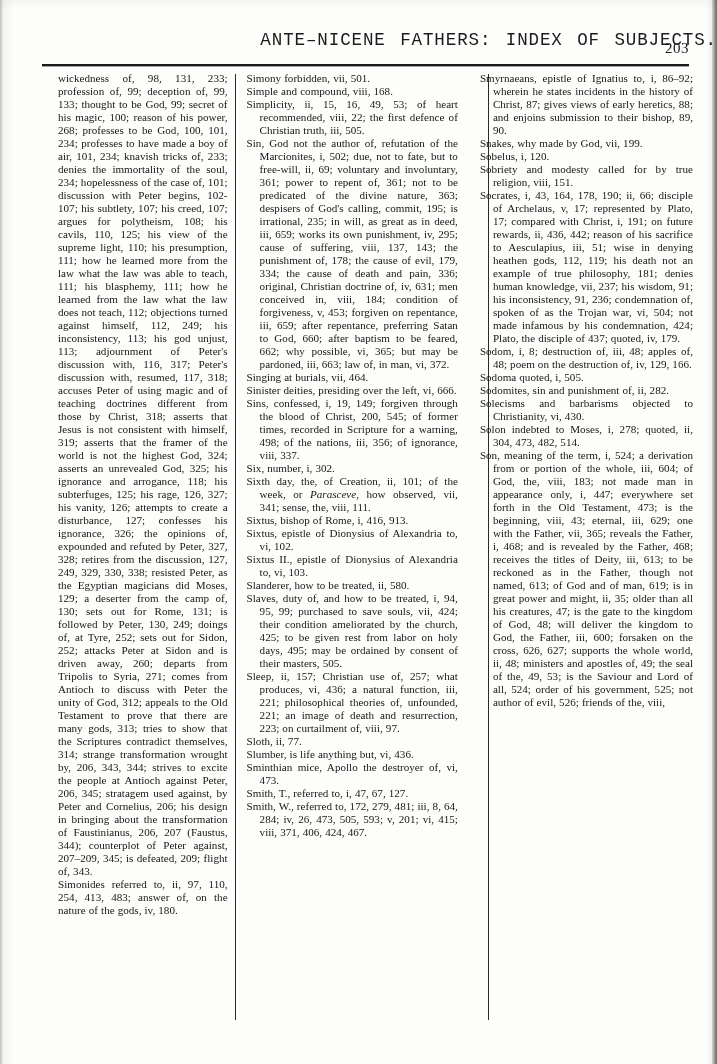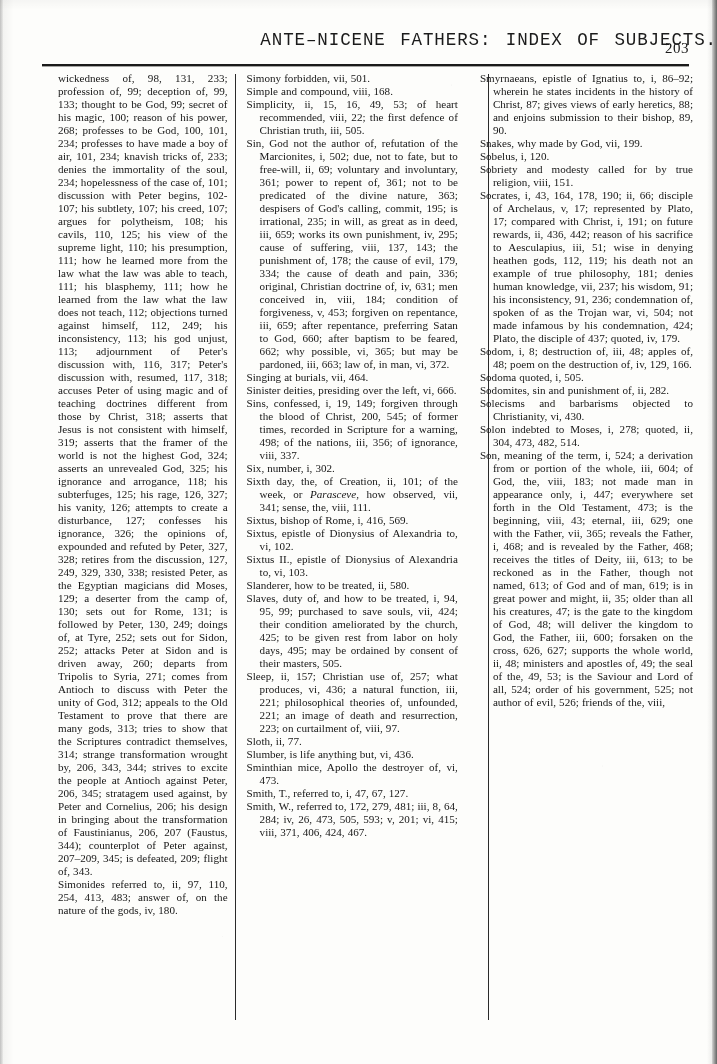--- a/index.html
+++ b/index.html
@@ -164,21 +164,21 @@
     <div class="col col-2">
         <p class="entry">Simony forbidden, vii, 501.</p>
         <p class="entry">Simple and compound, viii, 168.</p>
         <p class="entry">Simplicity, ii, 15, 16, 49, 53; of heart recommended, viii, 22; the first defence of Christian truth, iii, 505.</p>
         <p class="entry">Sin, God not the author of, refutation of the Marcionites, i, 502; due, not to fate, but to free-will, ii, 69; voluntary and involuntary, 361; power to repent of, 361; not to be predicated of the divine nature, 363; despisers of God's calling, commit, 195; is irrational, 235; in will, as great as in deed, iii, 659; works its own punishment, iv, 295; cause of suffering, viii, 137, 143; the punishment of, 178; the cause of evil, 179, 334; the cause of death and pain, 336; original, Christian doctrine of, iv, 631; men conceived in, viii, 184; condition of forgiveness, v, 453; forgiven on repentance, iii, 659; after repentance, preferring Satan to God, 660; after baptism to be feared, 662; why possible, vi, 365; but may be pardoned, iii, 663; law of, in man, vi, 372.</p>
         <p class="entry">Singing at burials, vii, 464.</p>
         <p class="entry">Sinister deities, presiding over the left, vi, 666.</p>
         <p class="entry">Sins, confessed, i, 19, 149; forgiven through the blood of Christ, 200, 545; of former times, recorded in Scripture for a warning, 498; of the nations, iii, 356; of ignorance, viii, 337.</p>
         <p class="entry">Six, number, i, 302.</p>
         <p class="entry">Sixth day, the, of Creation, ii, 101; of the week, or <i>Parasceve</i>, how observed, vii, 341; sense, the, viii, 111.</p>
-        <p class="entry">Sixtus, bishop of Rome, i, 416, 569.</p>
+        <p class="entry">Sixtus, bishop of Rome, i, 416, 913.</p>
         <p class="entry">Sixtus, epistle of Dionysius of Alexandria to, vi, 102.</p>
         <p class="entry">Sixtus II., epistle of Dionysius of Alexandria to, vi, 103.</p>
         <p class="entry">Slanderer, how to be treated, ii, 580.</p>
         <p class="entry">Slaves, duty of, and how to be treated, i, 94, 95, 99; purchased to save souls, vii, 424; their condition ameliorated by the church, 425; to be given rest from labor on holy days, 495; may be ordained by consent of their masters, 505.</p>
         <p class="entry">Sleep, ii, 157; Christian use of, 257; what produces, vi, 436; a natural function, iii, 221; philosophical theories of, unfounded, 221; an image of death and resurrection, 223; on curtailment of, viii, 97.</p>
         <p class="entry">Sloth, ii, 77.</p>
         <p class="entry">Slumber, is life anything but, vi, 436.</p>
         <p class="entry">Sminthian mice, Apollo the destroyer of, vi, 473.</p>
         <p class="entry">Smith, T., referred to, i, 47, 67, 127.</p>
         <p class="entry">Smith, W., referred to, 172, 279, 481; iii, 8, 64, 284; iv, 26, 473, 505, 593; v, 201; vi, 415; viii, 371, 406, 424, 467.</p>

